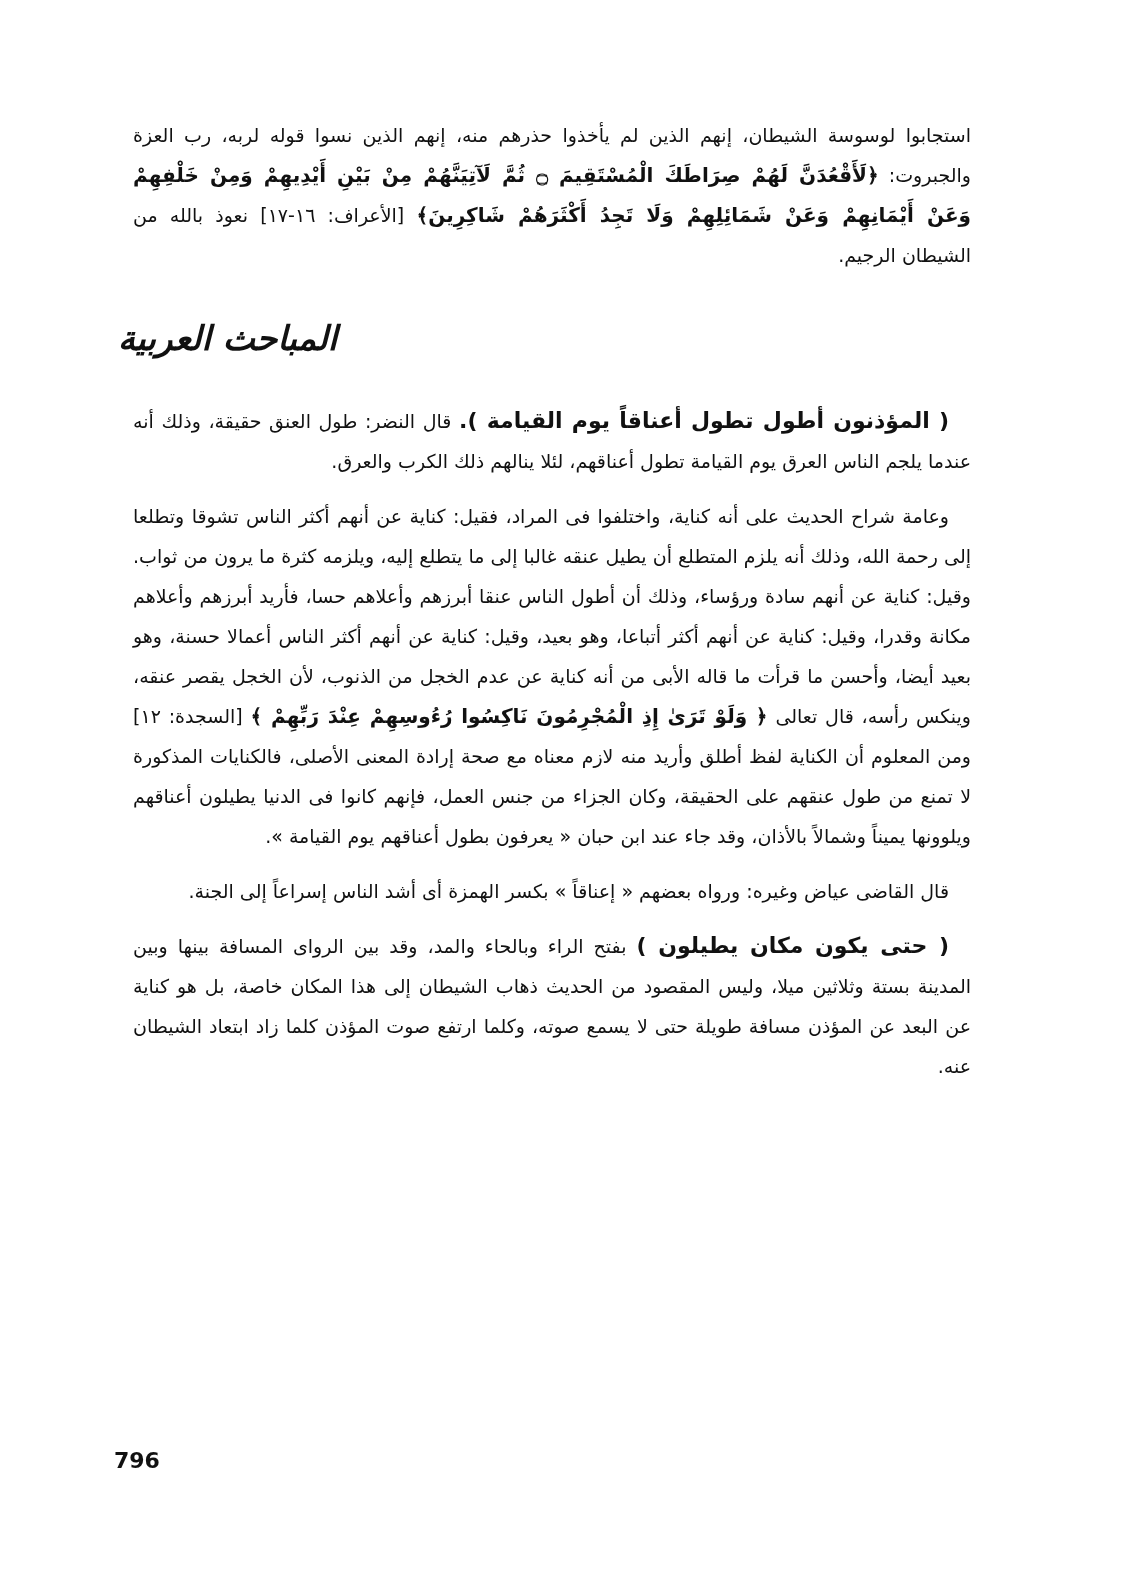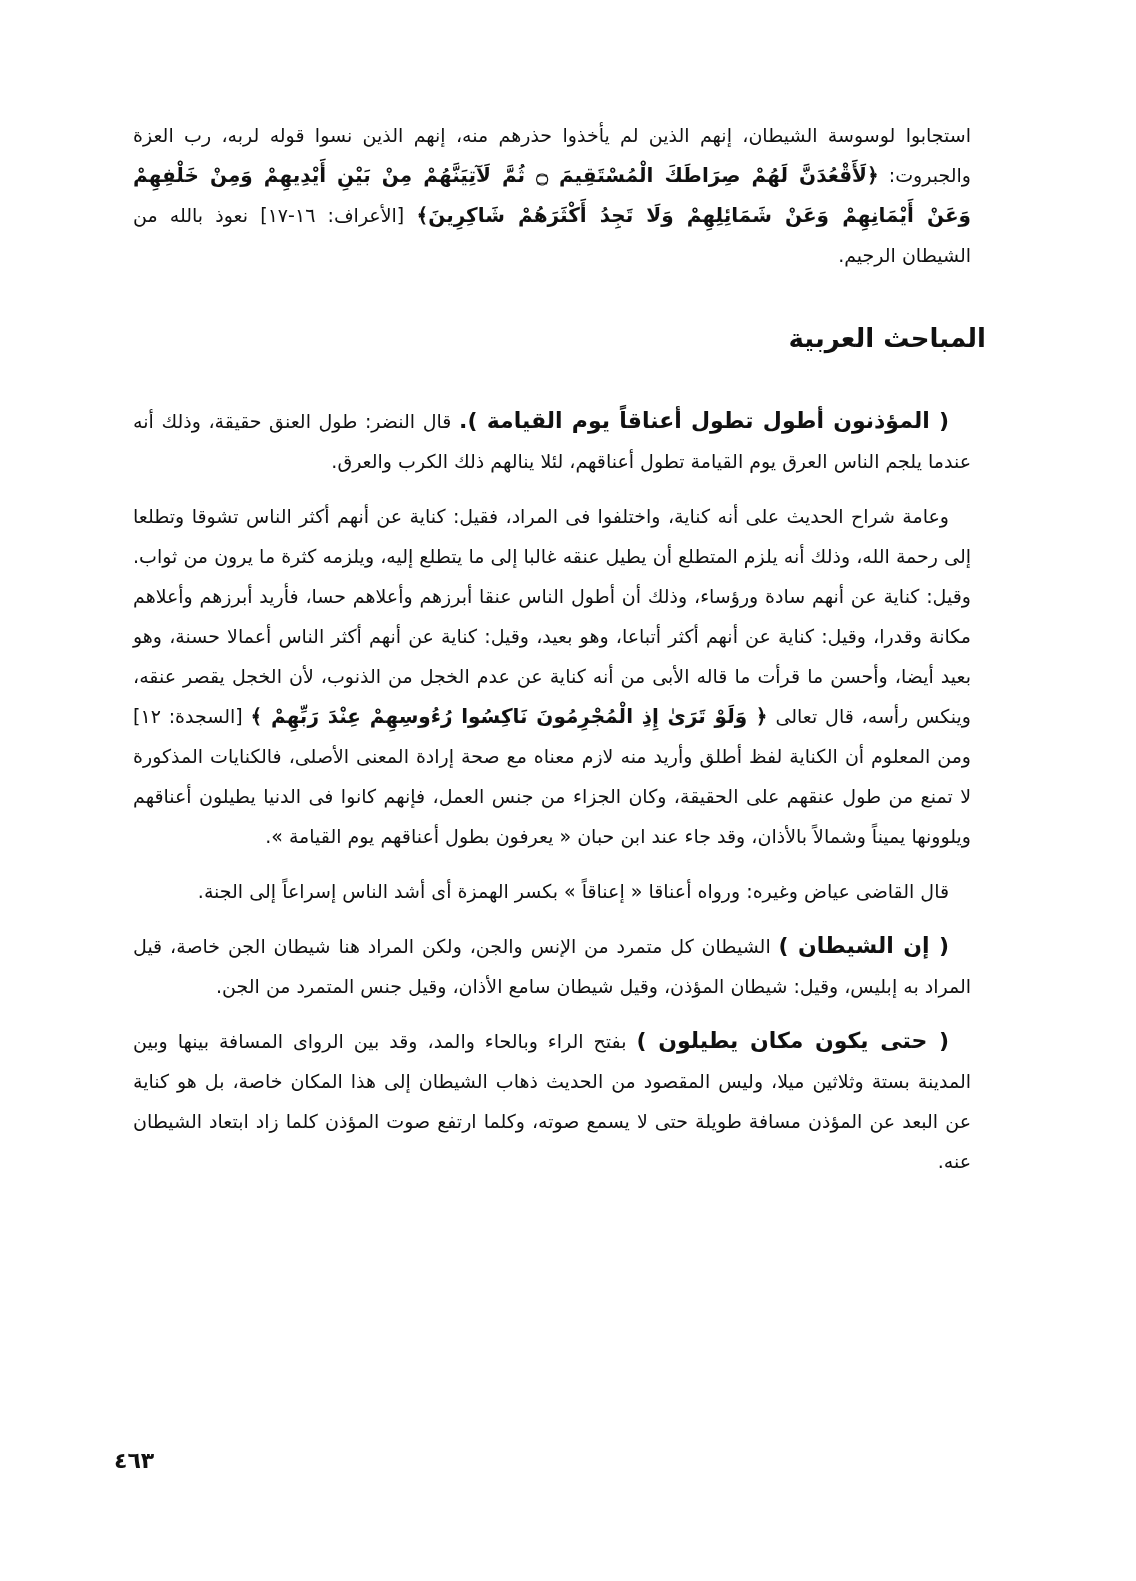--- a/index.html
+++ b/index.html
@@ -25,27 +25,28 @@
       margin: 15px;
       text-align: justify;
       text-align-last: right;
     }
     .para.indent { text-indent: 22px; }
     .quran { font-weight: bold; font-size: 20px; }
     .lead { font-weight: bold; font-size: 22px; }
     .section-title {
       font-family: "DejaVu Sans", sans-serif;
       font-weight: bold;
-      font-size: 26px;
-      text-align: right;
+      font-size: 34px;
+      text-align: left;
       margin: 0;
       height: 96px;
       line-height: 60px;
       padding-top: 18px;
       box-sizing: border-box;
+      font-style: italic;
     }
     .gap-small { margin-top: 10px; }
     .page-number {
       position: absolute;
       left: 114px;
       top: 1448px;
       font-size: 22px;
       font-weight: bold;
       direction: rtl;
       font-family: "DejaVu Sans", sans-serif;
@@ -57,22 +58,21 @@
 <div class="page">
 
   <p class="para"><span>استجابوا لوسوسة الشيطان، إنهم الذين لم يأخذوا حذرهم منه، إنهم الذين نسوا قوله لربه، رب العزة والجبروت: </span><span class="quran">﴿لَأَقْعُدَنَّ لَهُمْ صِرَاطَكَ الْمُسْتَقِيمَ ۝ ثُمَّ لَآتِيَنَّهُمْ مِنْ بَيْنِ أَيْدِيهِمْ وَمِنْ خَلْفِهِمْ وَعَنْ أَيْمَانِهِمْ وَعَنْ شَمَائِلِهِمْ وَلَا تَجِدُ أَكْثَرَهُمْ شَاكِرِينَ﴾</span><span> [الأعراف: ١٦-١٧] نعوذ بالله من الشيطان الرجيم.</span></p>
 
   <h2 class="section-title">المباحث العربية</h2>
 
   <p class="para indent"><span class="lead">( المؤذنون أطول تطول أعناقاً يوم القيامة ).</span><span> قال النضر: طول العنق حقيقة، وذلك أنه عندما يلجم الناس العرق يوم القيامة تطول أعناقهم، لئلا ينالهم ذلك الكرب والعرق.</span></p>
 
   <p class="para indent gap-small"><span>وعامة شراح الحديث على أنه كناية، واختلفوا فى المراد، فقيل: كناية عن أنهم أكثر الناس تشوقا وتطلعا إلى رحمة الله، وذلك أنه يلزم المتطلع أن يطيل عنقه غالبا إلى ما يتطلع إليه، ويلزمه كثرة ما يرون من ثواب. وقيل: كناية عن أنهم سادة ورؤساء، وذلك أن أطول الناس عنقا أبرزهم وأعلاهم حسا، فأريد أبرزهم وأعلاهم مكانة وقدرا، وقيل: كناية عن أنهم أكثر أتباعا، وهو بعيد، وقيل: كناية عن أنهم أكثر الناس أعمالا حسنة، وهو بعيد أيضا، وأحسن ما قرأت ما قاله الأبى من أنه كناية عن عدم الخجل من الذنوب، لأن الخجل يقصر عنقه، وينكس رأسه، قال تعالى </span><span class="quran">﴿ وَلَوْ تَرَىٰ إِذِ الْمُجْرِمُونَ نَاكِسُوا رُءُوسِهِمْ عِنْدَ رَبِّهِمْ ﴾</span><span> [السجدة: ١٢] ومن المعلوم أن الكناية لفظ أطلق وأريد منه لازم معناه مع صحة إرادة المعنى الأصلى، فالكنايات المذكورة لا تمنع من طول عنقهم على الحقيقة، وكان الجزاء من جنس العمل، فإنهم كانوا فى الدنيا يطيلون أعناقهم ويلوونها يميناً وشمالاً بالأذان، وقد جاء عند ابن حبان « يعرفون بطول أعناقهم يوم القيامة ».</span></p>
 
-  <p class="para indent gap-small"><span>قال القاضى عياض وغيره: ورواه أعناقا « إعناقاً » بكسر الهمزة أى أشد الناس إسراعاً إلى الجنة.</span></p>
+  <p class="para indent gap-small"><span>قال القاضى عياض وغيره: ورواه بعضهم « إعناقاً » بكسر الهمزة أى أشد الناس إسراعاً إلى الجنة.</span></p>
 
-  <p class="para indent gap-small"><span class="lead">( إن الشيطان )</span><span> الشيطان كل متمرد من الإنس والجن، ولكن المراد هنا شيطان الجن خاصة، قيل المراد به إبليس، وقيل: شيطان المؤذن، وقيل شيطان سامع الأذان، وقيل جنس المتمرد من الجن.</span></p>
 
 
   <p class="para indent gap-small"><span class="lead">( حتى يكون مكان يطيلون )</span><span> بفتح الراء وبالحاء والمد، وقد بين الرواى المسافة بينها وبين المدينة بستة وثلاثين ميلا، وليس المقصود من الحديث ذهاب الشيطان إلى هذا المكان خاصة، بل هو كناية عن البعد عن المؤذن مسافة طويلة حتى لا يسمع صوته، وكلما ارتفع صوت المؤذن كلما زاد ابتعاد الشيطان عنه.</span></p>
 
 </div>
 
-<div class="page-number">٤٦٣</div>
+<div class="page-number">796</div>
 
 </body></html>

